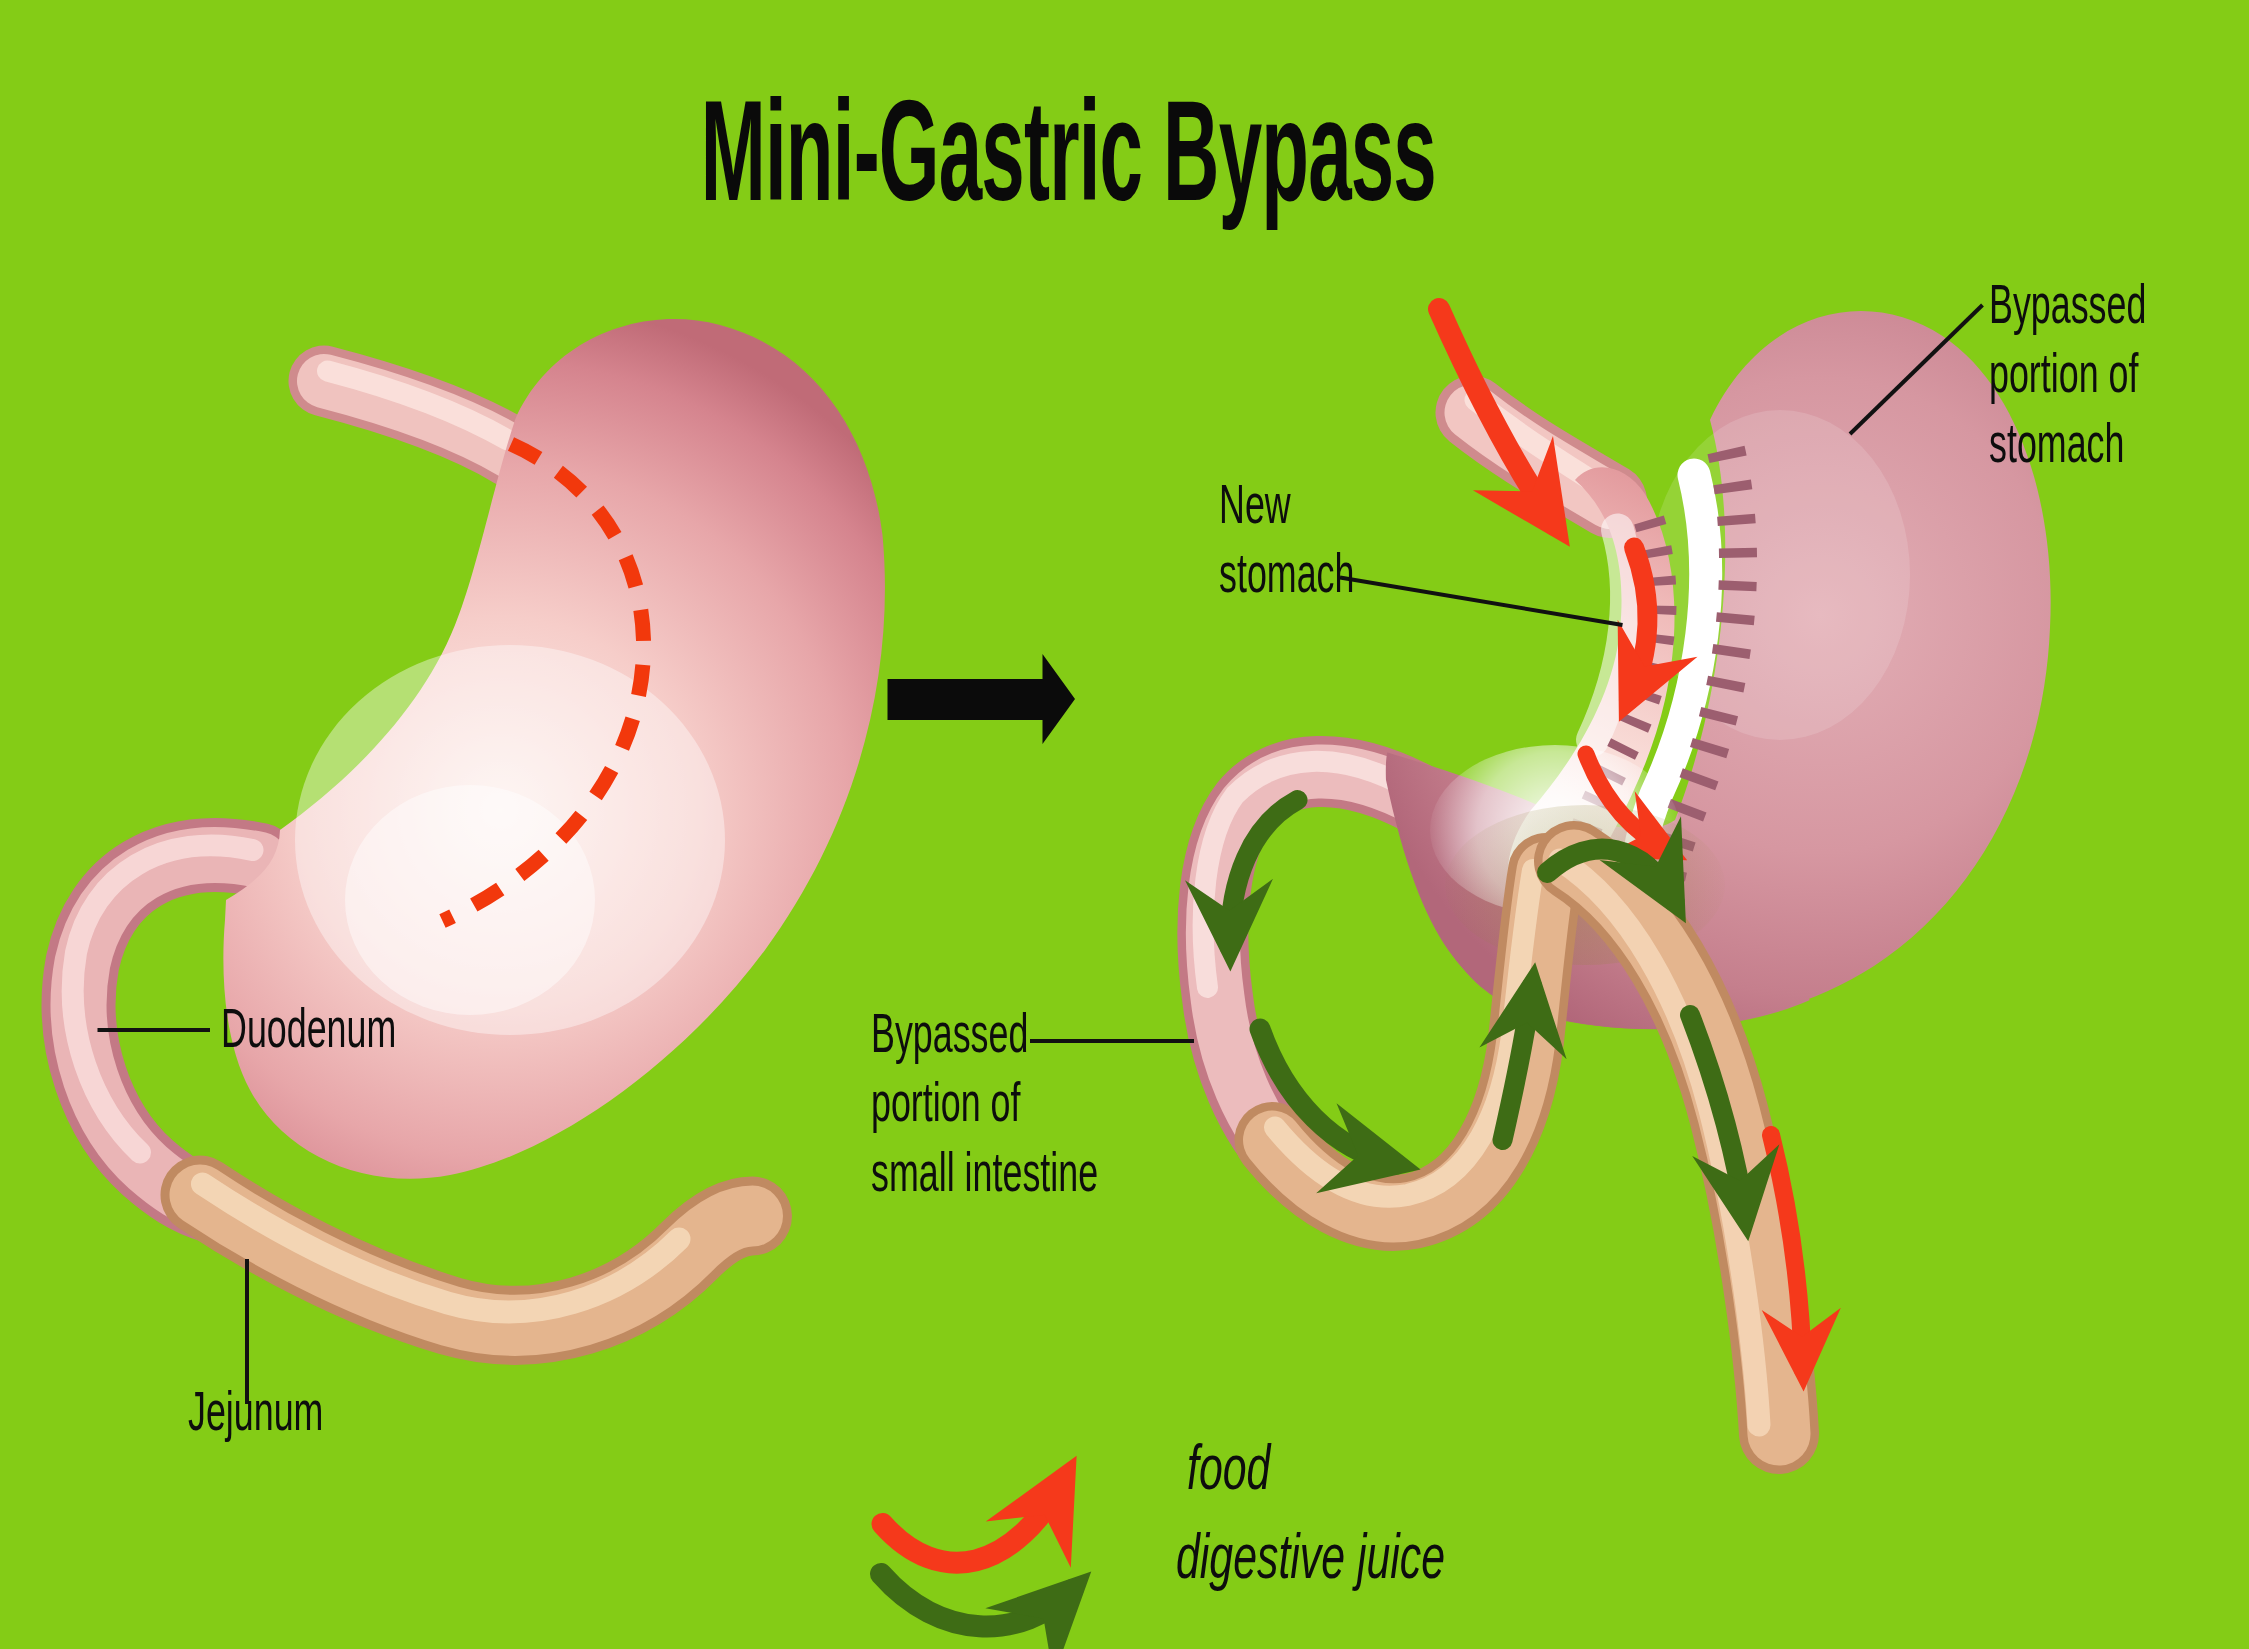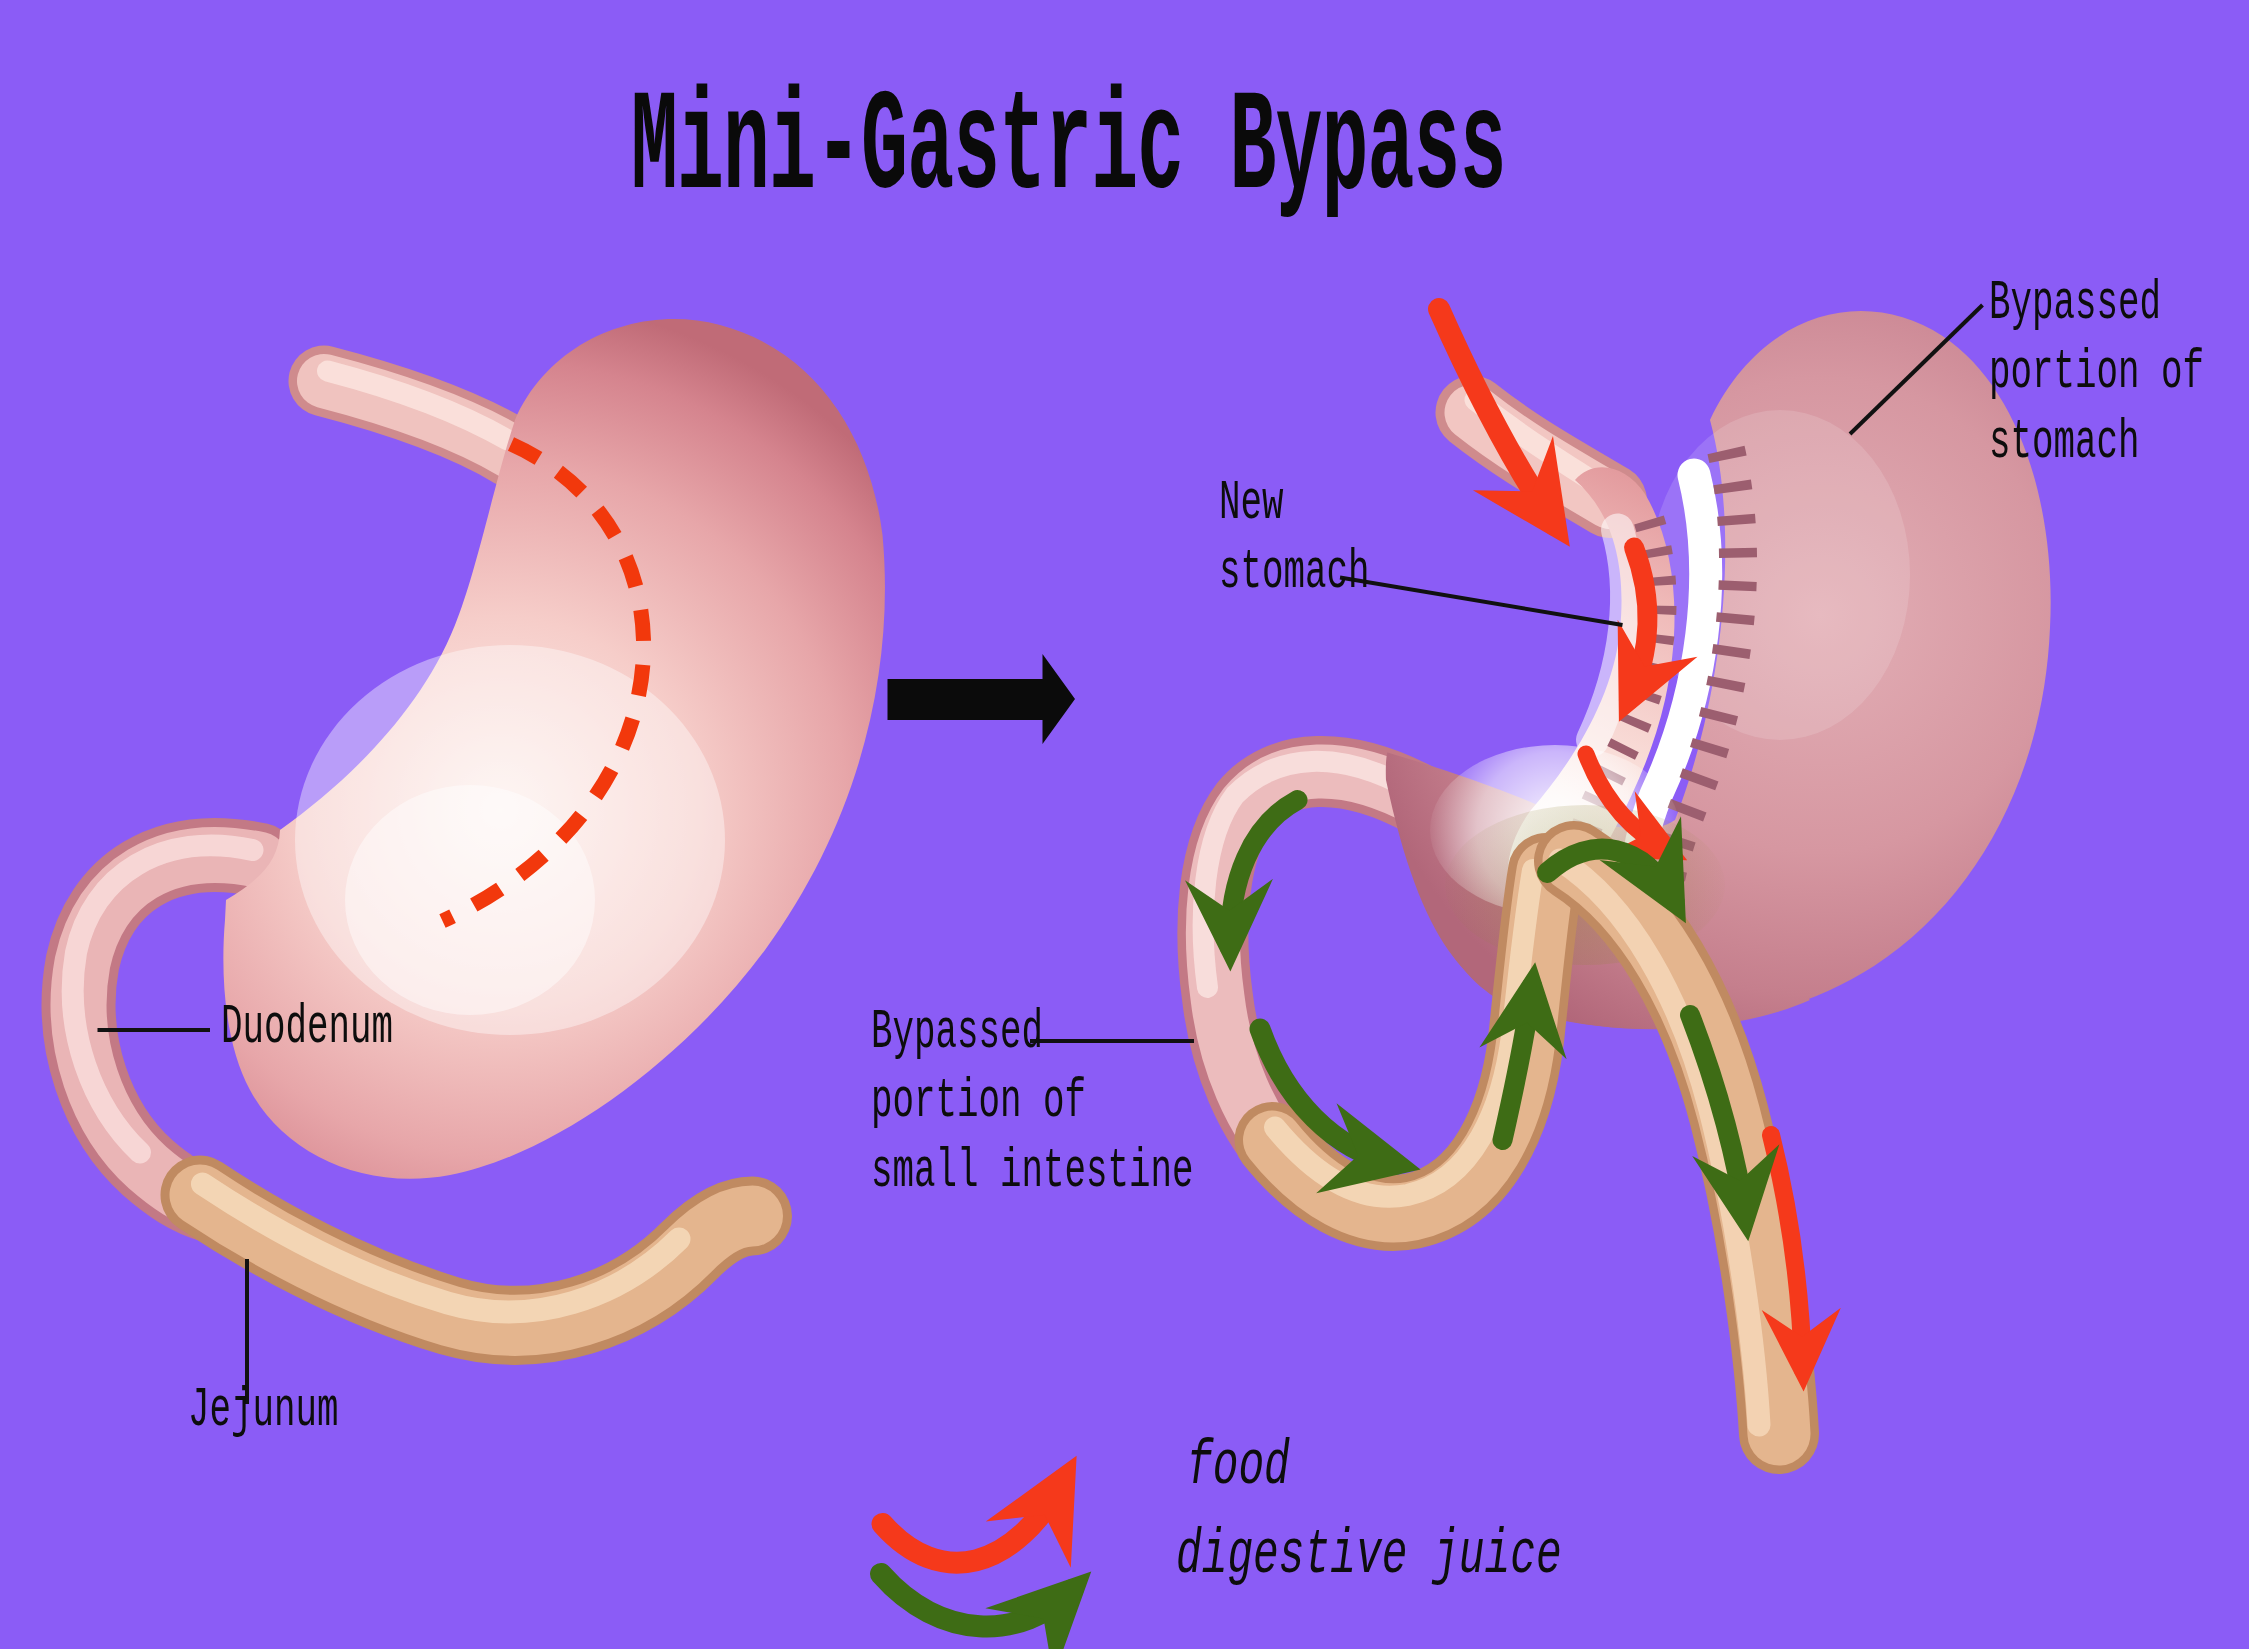--- a/index.html
+++ b/index.html
@@ -1,20 +1,20 @@
 <!DOCTYPE html>
 <html style="font-size:8px"><head>
 <meta charset="utf-8">
 <style>
   html,body{margin:0;padding:0;background:#ffffff;}
   #canvas{
     position:relative;
     width:2250px;height:1650px;
-    background:#8b5cf6;
-    font-family:Liberation Mono, monospace;
+    background:#84cc16;
+    font-family:Liberation Sans, sans-serif;
     overflow:hidden;
   }
   #art{position:absolute;left:0;top:0;width:2250px;height:1650px;}
   .lbl{
     position:absolute;
     font-size:56px;
     line-height:1.24;
     color:#0d0d0d;
     transform:scaleX(0.64);
     transform-origin:left top;

